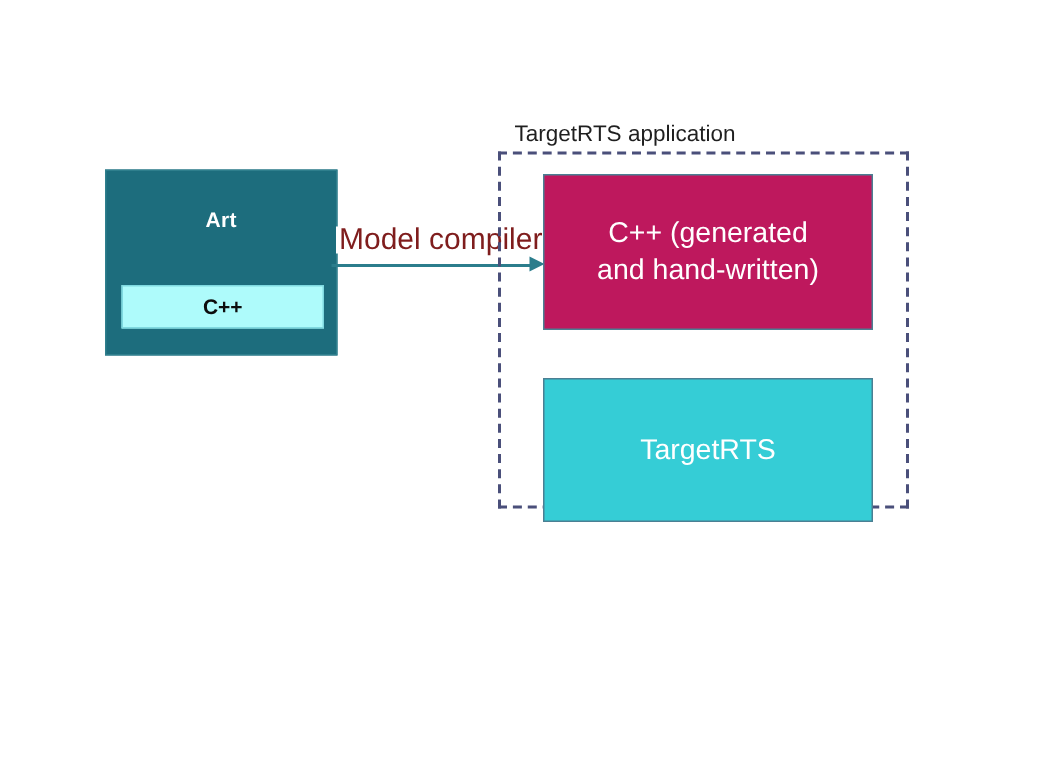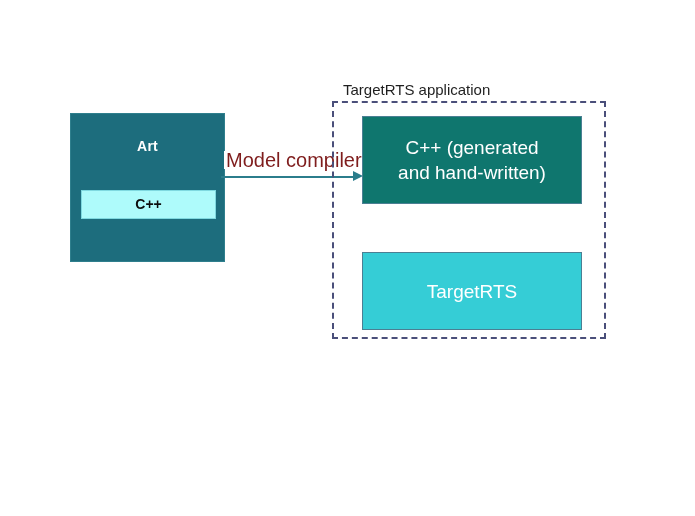--- a/index.html
+++ b/index.html
@@ -15,21 +15,21 @@
     font-family: "Liberation Sans", sans-serif;
     overflow: hidden;
   }
 
   
   #art-box {
     position: absolute;
     left: 70px;
     top: 113px;
     width: 155px;
-    height: 149px;
+    height: 124px;
     background: #1d6d7d;
     border: 1px solid #2f7f8d;
     box-sizing: border-box;
   }
   #art-label {
     position: absolute;
     left: 0;
     top: 24px;
     width: 100%;
     text-align: center;
@@ -124,27 +124,27 @@
   }
   .stack-box .box-text {
     color: #ffffff;
     font-size: 19px;
     line-height: 25px;
     font-weight: normal;
     padding: 0 8px;
   }
   #box-cpp-generated {
     top: 116px;
-    height: 88px;
-    background: #0f766e;
+    height: 104px;
+    background: #be185d;
     border: 1px solid #4b7f93;
   }
   #box-targetrts {
     top: 252px;
-    height: 78px;
+    height: 96px;
     background: #35cdd6;
     border: 1px solid #4b7f93;
   }
   #box-target-os {
     top: 350px;
     height: 76px;
     background: #1d6d7d;
     border: 1px solid #2f7f8d;
   }
 </style>

